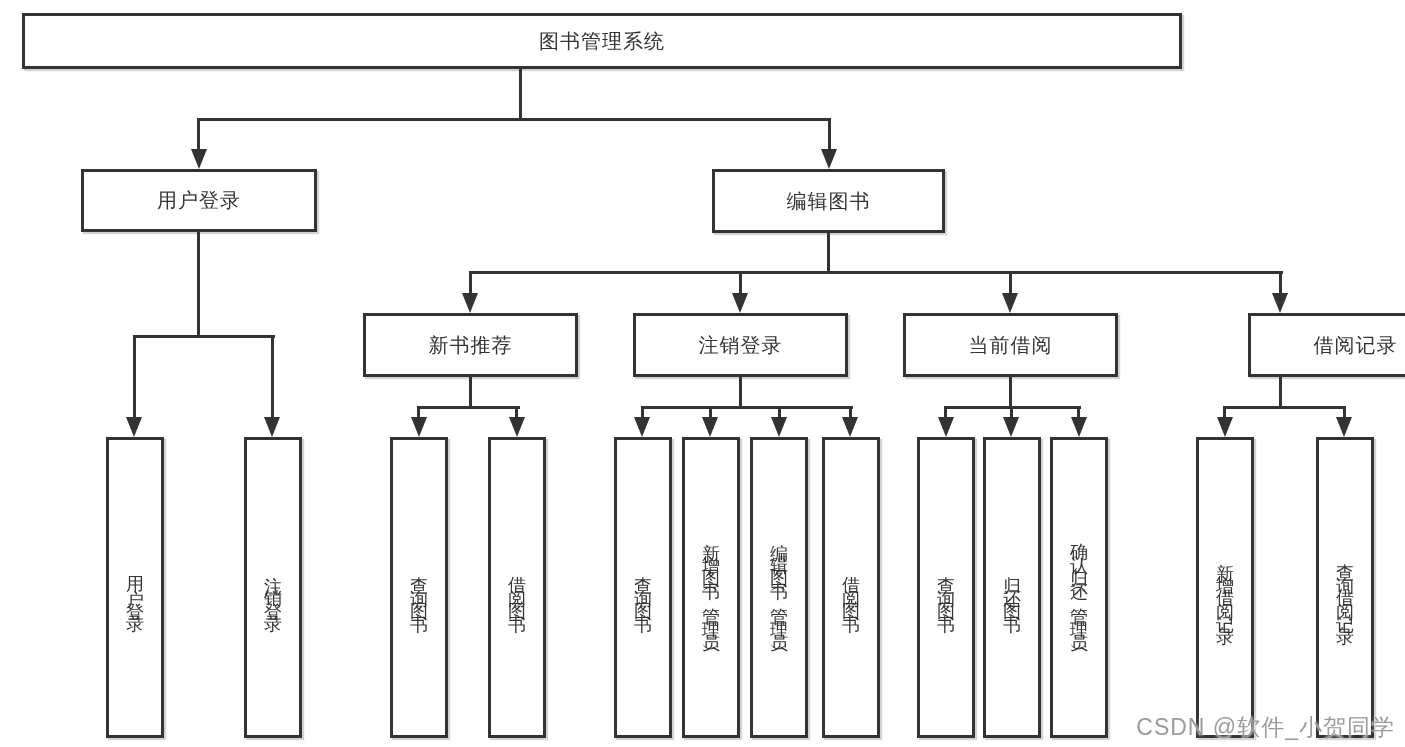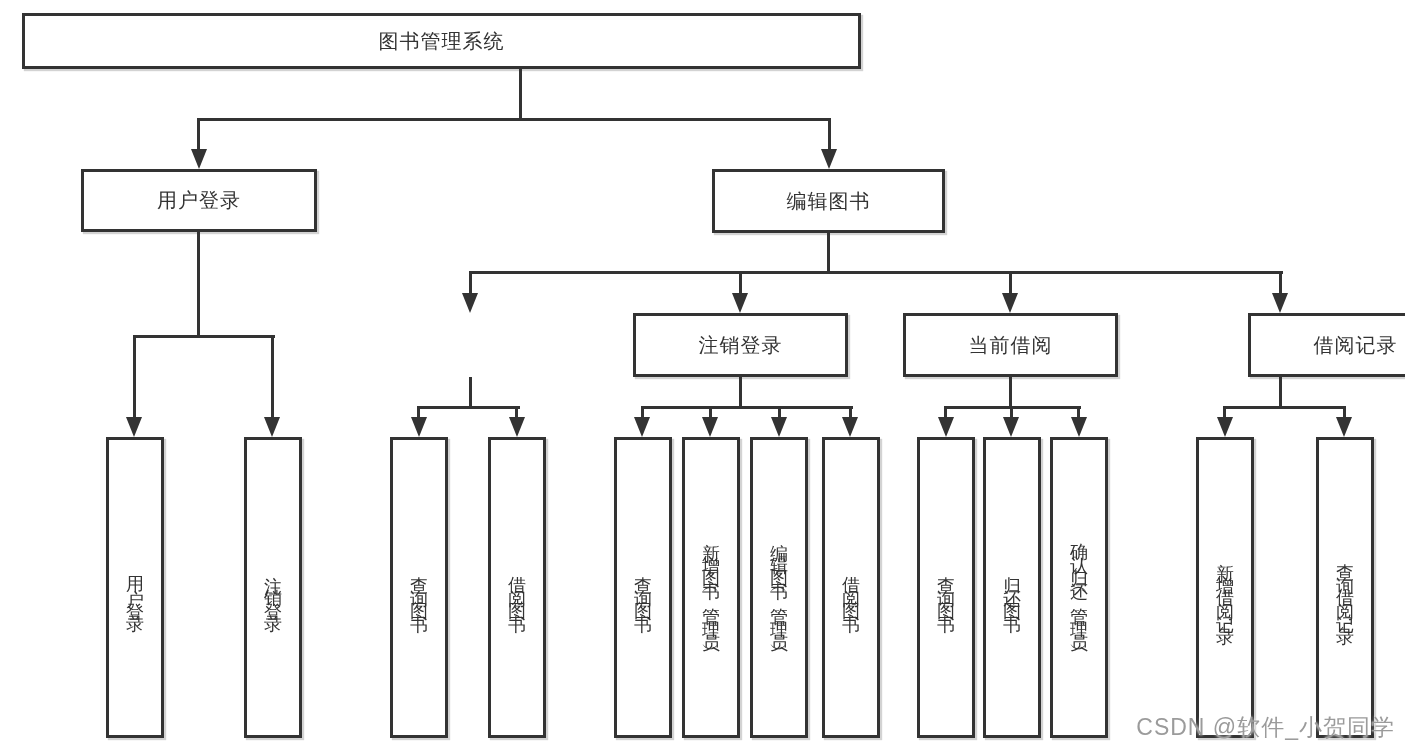--- a/index.html
+++ b/index.html
@@ -35,21 +35,21 @@
     font-size:23px; color:var(--watermark,#9b9b9b);
     letter-spacing:1px; z-index:5;
     text-shadow:0 0 3px #fff;
   }
 </style>
 </head>
 <body>
 
 <div id="canvas">
 
-  <div class="box hbox" style="left:22px; top:13px; width:839px; height:56px;">图书管理系统</div>
+  <div class="box hbox" style="left:22px; top:13px; width:1160px; height:56px;">图书管理系统</div>
 
   <div class="vline" style="left:519px; top:69px;  height:52px;"></div>
   <div class="hline" style="left:197px; top:118px; width:634px;"></div>
   <div class="vline" style="left:197px; top:118px; height:33px;"></div>
   <div class="arrow" style="left:191px; top:149px;"></div>
   <div class="vline" style="left:828px; top:118px; height:33px;"></div>
   <div class="arrow" style="left:821px; top:149px;"></div>
 
   <div class="box hbox" style="left:81px; top:169px; width:236px; height:63px;">用户登录</div>
   <div class="box hbox" style="left:712px; top:169px; width:233px; height:64px;">编辑图书</div>
@@ -65,20 +65,21 @@
   <div class="hline" style="left:469px;  top:271px; width:814px;"></div>
   <div class="vline" style="left:469px;  top:271px; height:24px;"></div>
   <div class="arrow" style="left:462px;  top:293px;"></div>
   <div class="vline" style="left:739px;  top:271px; height:24px;"></div>
   <div class="arrow" style="left:732px;  top:293px;"></div>
   <div class="vline" style="left:1009px; top:271px; height:24px;"></div>
   <div class="arrow" style="left:1002px; top:293px;"></div>
   <div class="vline" style="left:1279px; top:271px; height:24px;"></div>
   <div class="arrow" style="left:1272px; top:293px;"></div>
 
+  <div class="box hbox" style="left:363px;  top:313px; width:215px; height:64px;">新书推荐</div>
   <div class="box hbox" style="left:633px;  top:313px; width:215px; height:64px;">注销登录</div>
   <div class="box hbox" style="left:903px;  top:313px; width:215px; height:64px;text-align:right;">当前借阅</div>
   <div class="box hbox" style="left:1204px; top:313px; width:215px; height:64px;margin-left:44px;">借阅记录</div>
 
   <div class="vline" style="left:469px; top:377px; height:31px;"></div>
   <div class="hline" style="left:417px; top:406px; width:103px;"></div>
   <div class="vline" style="left:417px; top:406px; height:13px;"></div>
   <div class="arrow" style="left:411px; top:417px;"></div>
   <div class="vline" style="left:515px; top:406px; height:13px;"></div>
   <div class="arrow" style="left:509px; top:417px;"></div>

